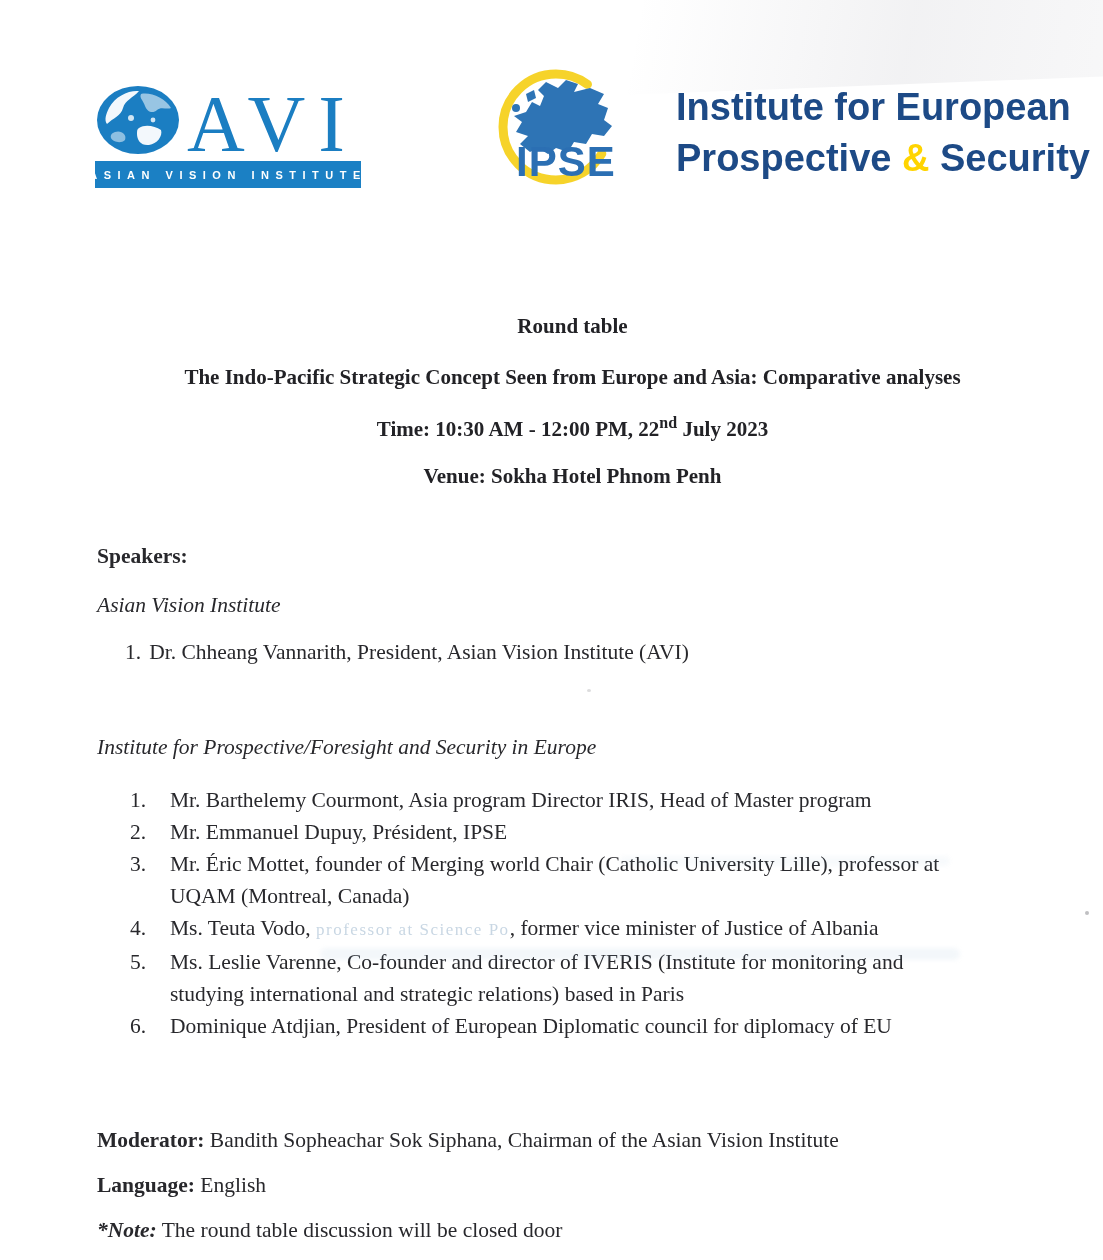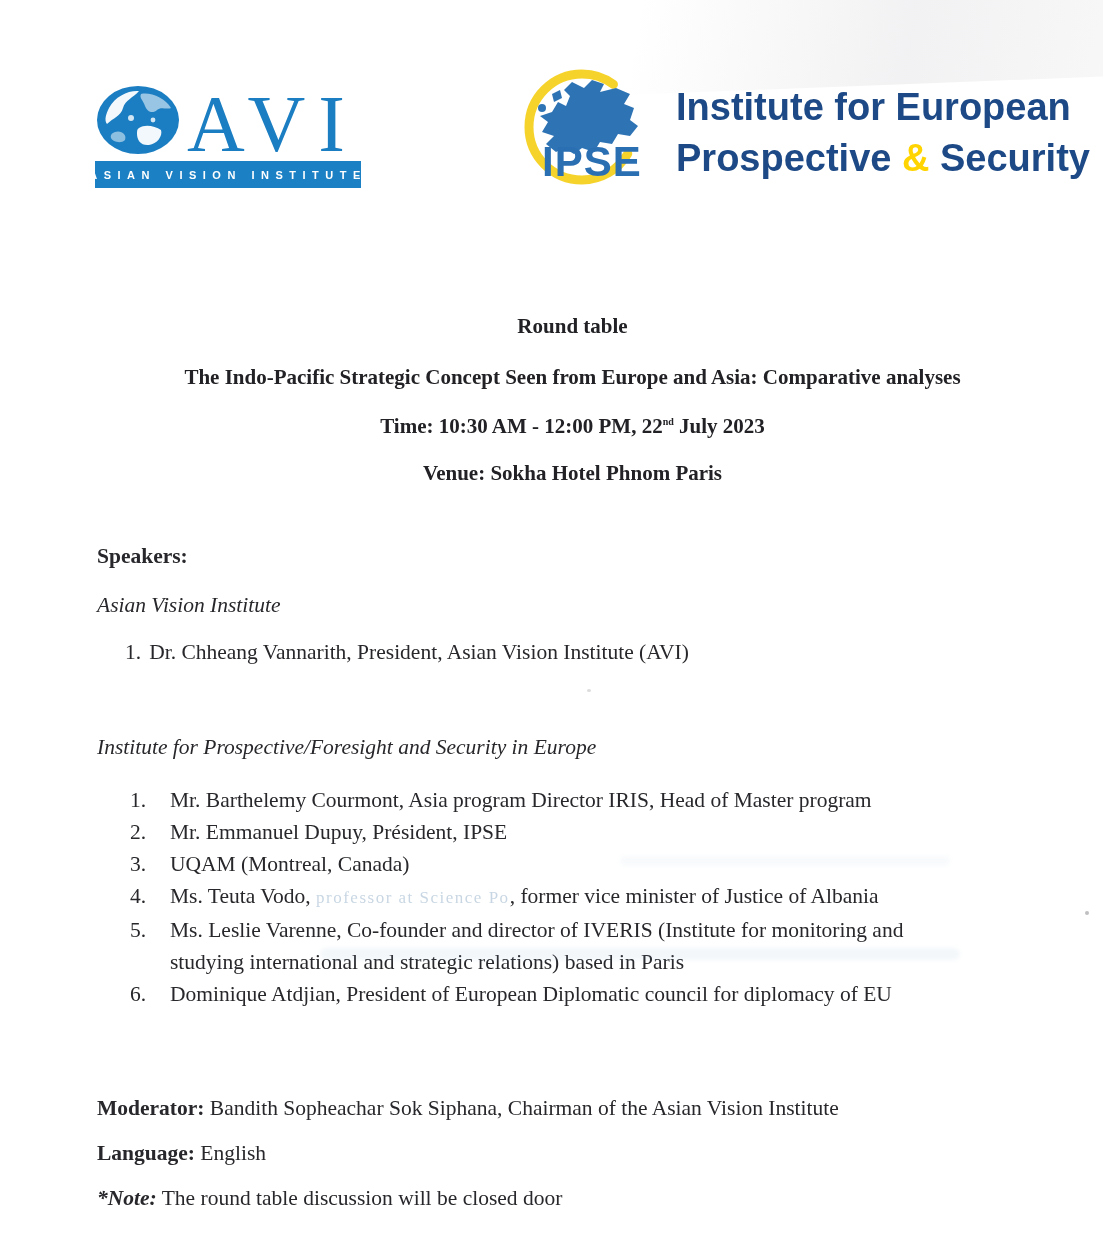--- a/index.html
+++ b/index.html
@@ -45,21 +45,21 @@
     background:#1b80c4;
     display:flex;align-items:center;justify-content:center;
     font-family:"Liberation Sans", sans-serif;
     font-size:11px;font-weight:bold;
     letter-spacing:6.5px;
     color:#ffffff;
     white-space:nowrap;
   }
 
   
-  .ipse-logo{position:absolute;left:512px;top:64px;width:160px;height:130px;}
+  .ipse-logo{position:absolute;left:486px;top:64px;width:160px;height:130px;}
   .ipse-acronym{
     position:absolute;left:30px;top:74px;
     font-family:"Liberation Sans", sans-serif;
     font-weight:bold;font-size:42px;
     color:#2b6fb3;letter-spacing:1px;
   }
   .ipse-title{
     position:absolute;left:676px;top:82px;
     font-family:"Liberation Sans", sans-serif;
     font-weight:bold;font-size:38px;line-height:51px;
@@ -70,21 +70,21 @@
 
   
   .doc-head{
     position:absolute;top:314px;left:97px;width:951px;
     text-align:center;font-weight:bold;font-size:21px;color:#222226;
   }
   .doc-head .line{margin:0;}
   .doc-head .evt{margin-bottom:26px;font-family:Liberation Serif, serif;}
   .doc-head .ttl{margin-bottom:24px;}
   .doc-head .tim{margin-bottom:22px;}
-  sup{font-size:10px;text-align:right;}
+  sup{font-size:16px;text-align:right;}
 
   .doc-body{
     position:absolute;top:545px;left:97px;width:962px;
     font-size:21.5px;line-height:23px;color:#28282c;
   }
   .h-speakers{font-weight:bold;}
   .org{font-style:italic;}
   .org.o1{margin-top:26px;}
   .org.o2{margin-top:72px;}
   .item-avi{margin-top:24px;margin-left:28px;white-space:nowrap;}
@@ -140,21 +140,21 @@
 
   <div class="ipse-title">
     <div>Institute for European</div>
     <div><span>Prospective </span><span class="amp">&amp;</span><span></span><span> Security</span></div>
   </div>
 
   <div class="doc-head">
     <p class="line evt">Round table</p>
     <p class="line ttl">The Indo-Pacific Strategic Concept Seen from Europe and Asia: Comparative analyses</p>
     <p class="line tim"><span>Time: 10:30 AM - 12:00 PM, 22</span><sup>nd</sup><span> July 2023</span></p>
-    <p class="line ven">Venue: Sokha Hotel Phnom Paris</p>
+    <p class="line ven">Venue: Sokha Hotel Phnom Penh</p>
   </div>
 
   <div class="doc-body">
     <div class="h-speakers">Speakers:</div>
 
     <div class="org o1">Asian Vision Institute</div>
     <div class="item-avi"><span class="num">1.</span><span>Dr. Chheang Vannarith, President, Asian Vision Institute (AVI)</span></div>
 
     <div class="org o2">Institute for Prospective/Foresight and Security in Europe</div>
 
@@ -167,20 +167,21 @@
       </div>
       <div class="sitem">
         <span class="num">2.</span>
         <span class="txt">
             <span class="ln">Mr. Emmanuel Dupuy, Président, IPSE</span>
           </span>
       </div>
       <div class="sitem">
         <span class="num">3.</span>
         <span class="txt">
+            <span class="ln">Mr. Éric Mottet, founder of Merging world Chair (Catholic University Lille), professor at</span>
             <span class="ln">UQAM (Montreal, Canada)</span>
           </span>
       </div>
       <div class="sitem">
         <span class="num">4.</span>
         <span class="txt">
             <span class="ln"><span>Ms. Teuta Vodo, </span><span class="faded">professor at Science Po</span><span>, former vice minister of Justice of Albania</span></span>
           </span>
       </div>
       <div class="sitem">

